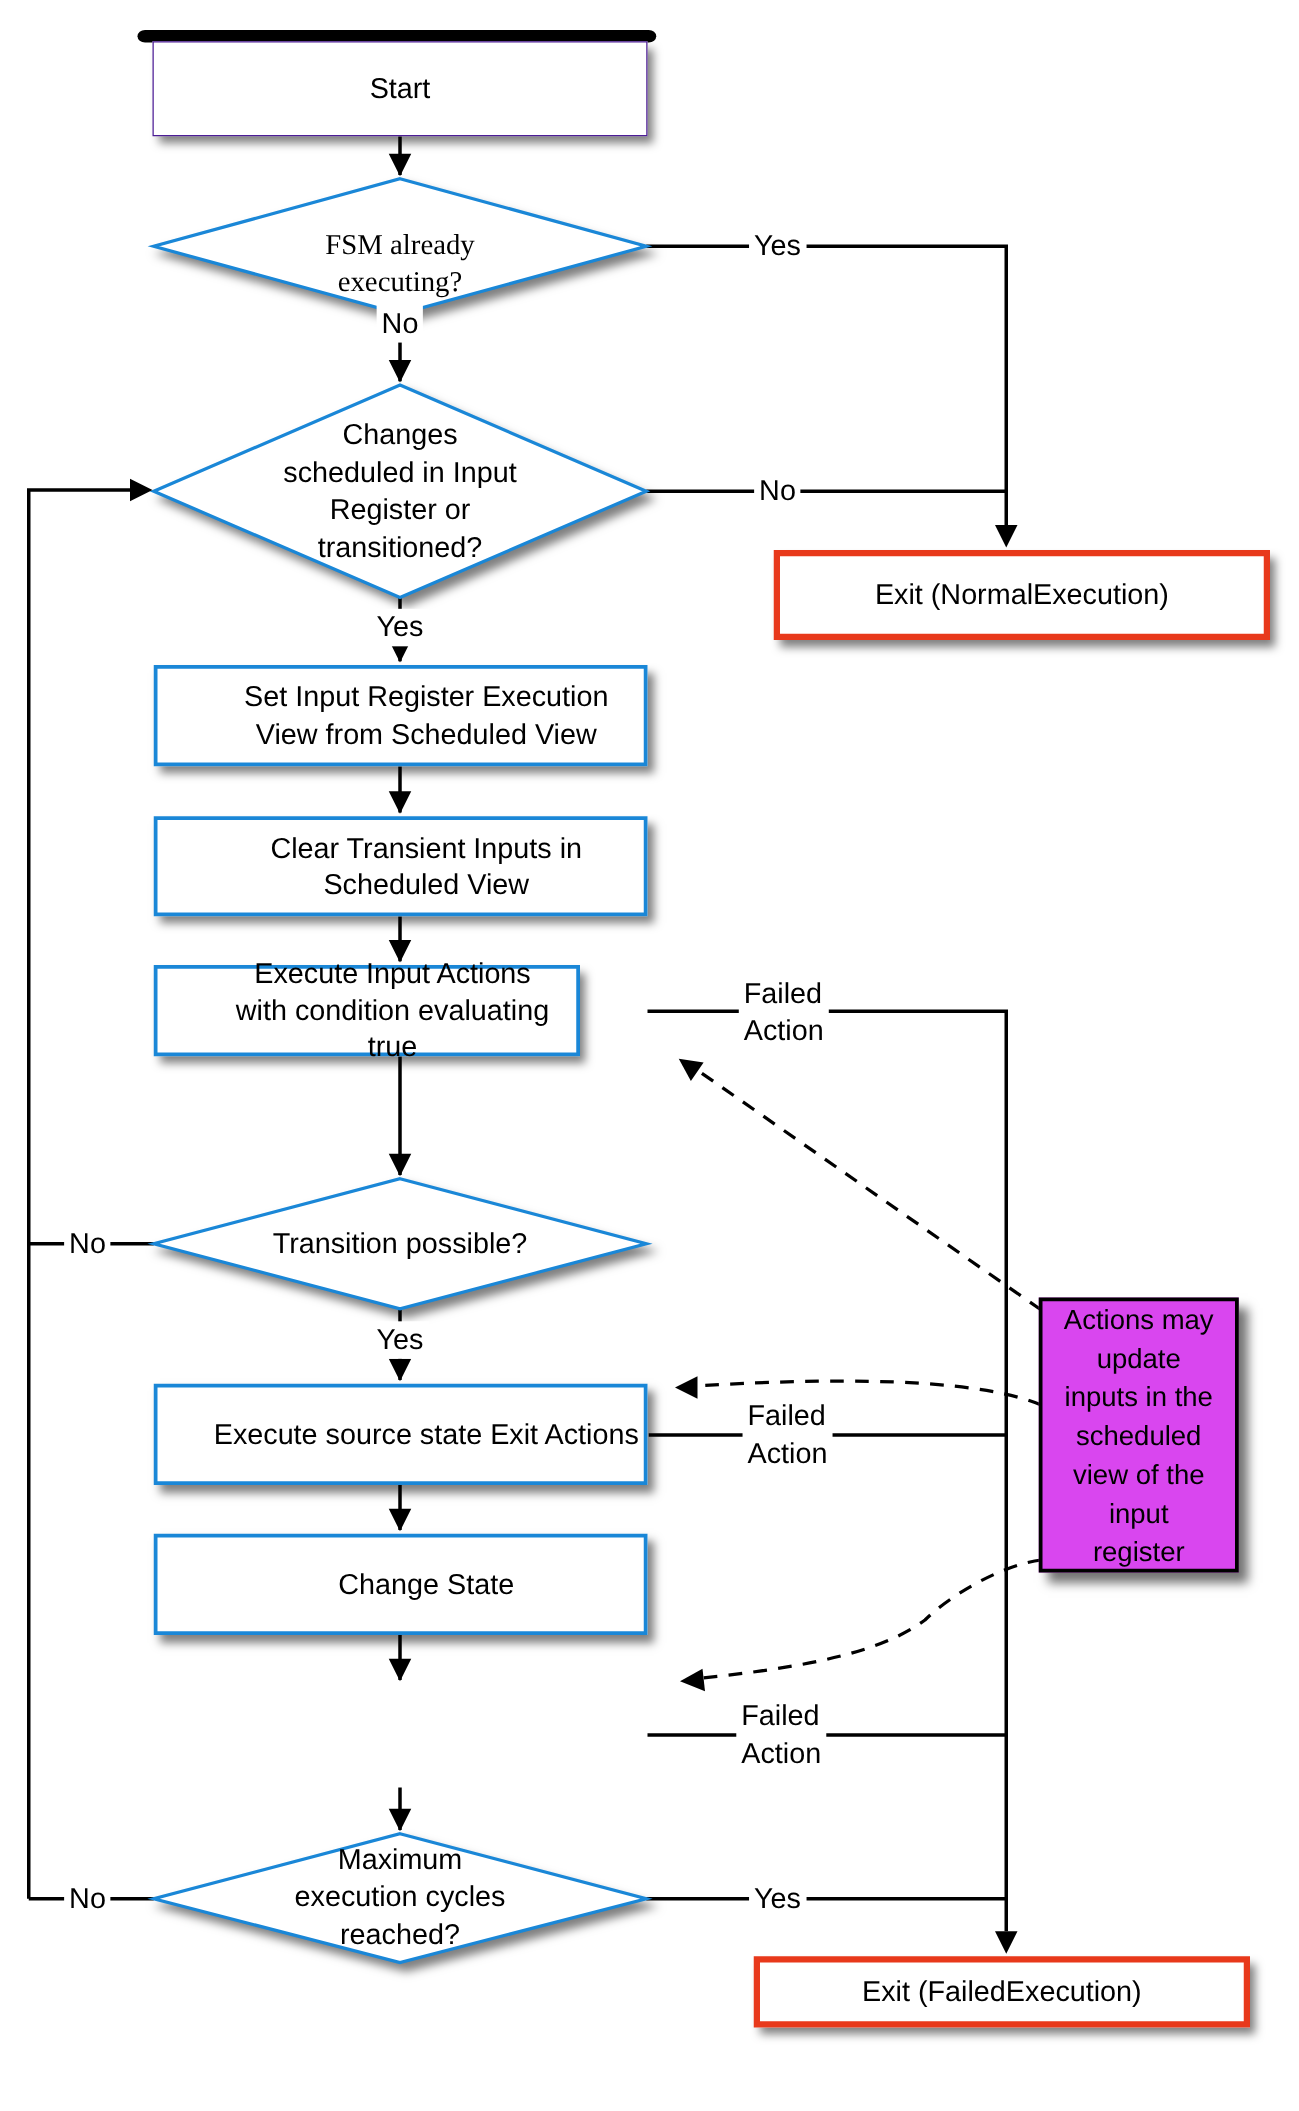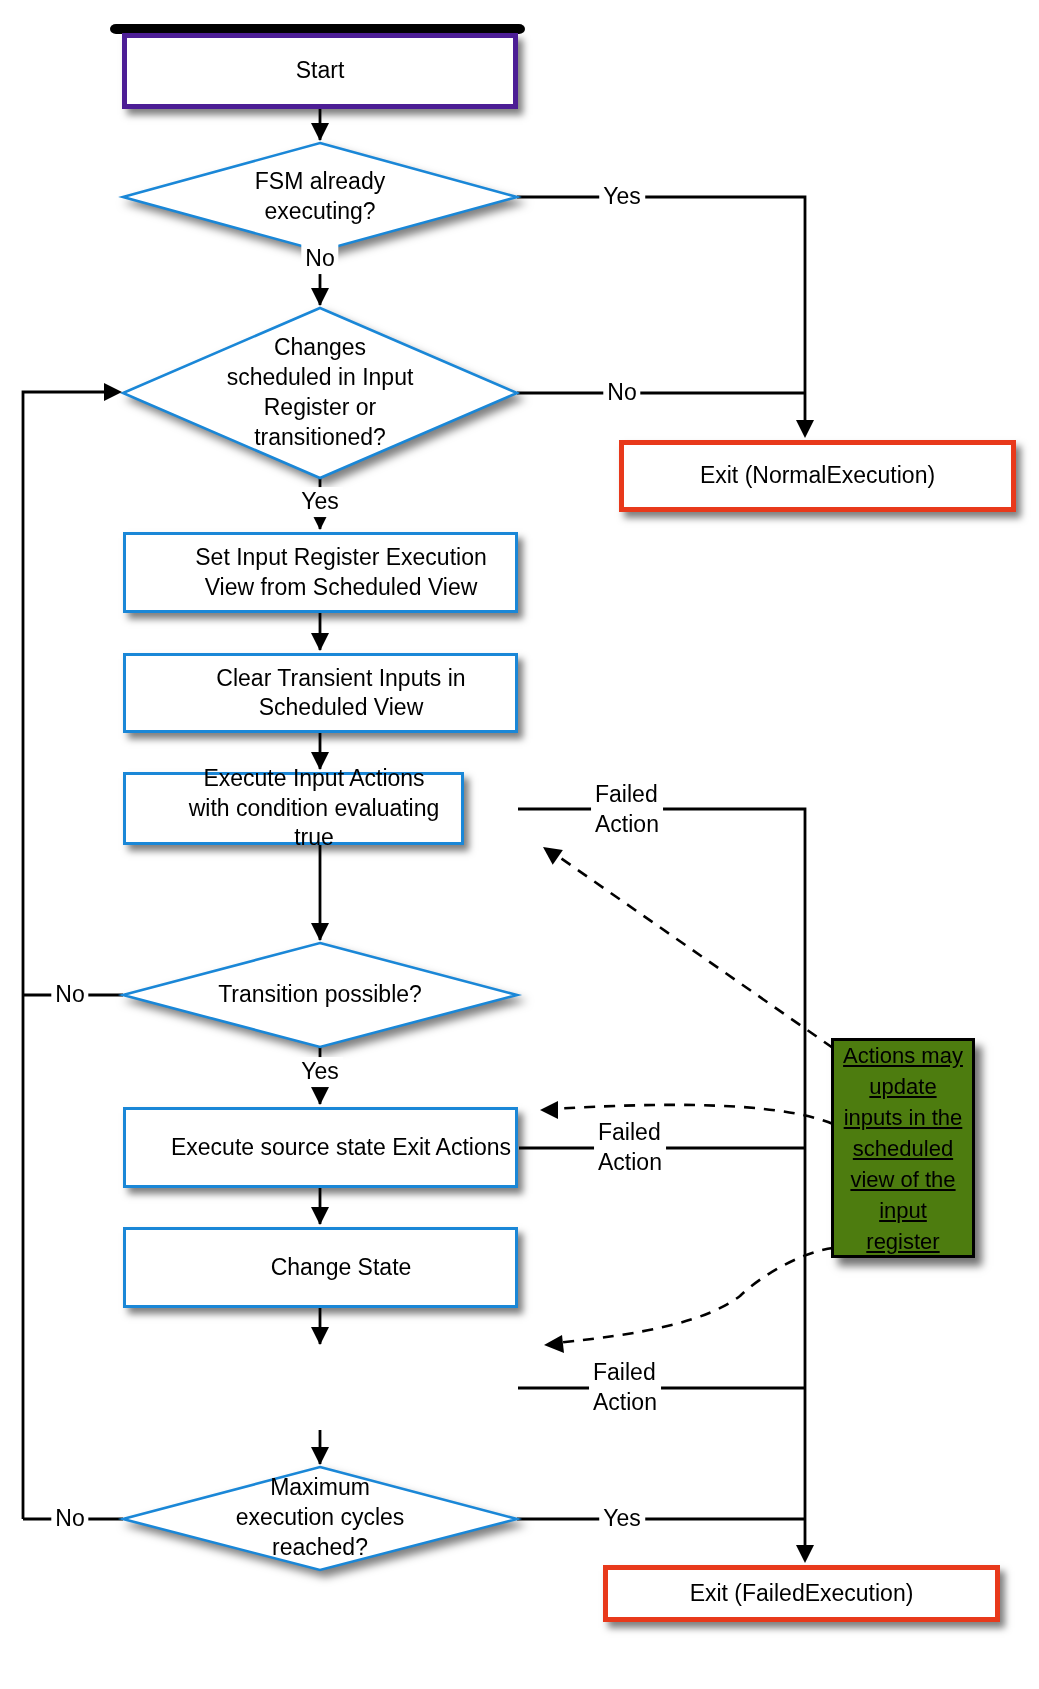--- a/index.html
+++ b/index.html
@@ -12,42 +12,41 @@
   .dash{stroke:#000;stroke-width:2.6;fill:none;stroke-dasharray:11 9;}
   .ah{fill:#000;stroke:none;}
   .diamond{fill:#fff;stroke:#1a87d7;stroke-width:2.6;filter:drop-shadow(5px 6px 4px rgba(0,0,0,0.5));}
   .node{
     position:absolute;display:flex;align-items:center;justify-content:center;
     background:#fff;text-align:center;white-space:pre-line;
     font-size:23px;line-height:1.28;box-sizing:border-box;
     box-shadow:5px 6px 7px rgba(0,0,0,0.5);
   }
   .process{border:3px solid #1a87d7;padding-left:41px;}
-  .startnode{border:5px solid #4c1d95;text-align:right;}
+  .startnode{border:1px solid #4c1d95;text-align:right;}
   .exitnode{border:5px solid #e8391b;}
   .dlabel{
     position:absolute;transform:translate(-50%,-50%);
     text-align:center;white-space:pre-line;font-size:23px;line-height:1.3;
   }
   .elabel{
     position:absolute;transform:translate(-50%,-50%);
     background:#fff;padding:0 4px;text-align:left;white-space:pre-line;
     font-size:23px;line-height:1.3;
   }
   .topbar{
     position:absolute;left:110px;top:24px;width:415px;height:10px;
     background:#000;border-radius:6px/5px;
   }
   .note{
-    position:absolute;left:831px;top:1038px;width:144px;height:220px;
-    background:#4d7c0f;border:3px solid #000;box-sizing:border-box;
+    position:absolute;left:831px;top:1038px;width:160px;height:220px;
+    background:#d946ef;border:3px solid #000;box-sizing:border-box;
     display:flex;align-items:center;justify-content:center;text-align:center;
     white-space:pre-line;font-size:22px;line-height:31px;
     box-shadow:7px 8px 8px rgba(0,0,0,0.55);
-    text-decoration:underline;
   }
 </style>
 </head>
 <body>
 
 <div id="canvas">
 
   <svg id="lines" viewBox="0 0 1039 1689">
     <g>
       <path class="conn" d="M320 109 V140"></path>
@@ -101,21 +100,21 @@
       <polygon class="ah" points="543,847 562.9,849.9 552.7,864.7"></polygon>
       <polygon class="ah" points="540,1110 558,1101 558,1119"></polygon>
       <polygon class="ah" points="544,1345 562,1335 564,1353"></polygon>
     </g>
   </svg>
 
   <div class="topbar"></div>
 
   <div class="node startnode" style="left:122px;top:33px;width:396px;height:76px;">Start</div>
 
-  <div class="dlabel" style="left:320px;top:197px;width:260px;">FSM already
+  <div class="dlabel" style="left:320px;top:211px;width:260px;font-family:Liberation Serif, serif;">FSM already
 executing?</div>
 
   <div class="dlabel" style="left:320px;top:393px;width:260px;">Changes
 scheduled in Input
 Register or
 transitioned?</div>
 
   <div class="node exitnode" style="left:603px;top:440px;width:397px;height:72px;margin-left:16px;">Exit (NormalExecution)</div>
 
   <div class="node process" style="left:123px;top:532px;width:395px;height:81px;">Set Input Register Execution

